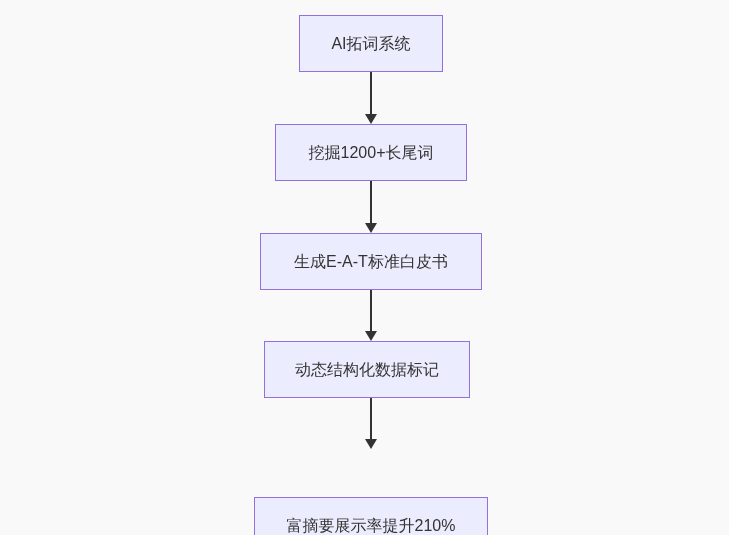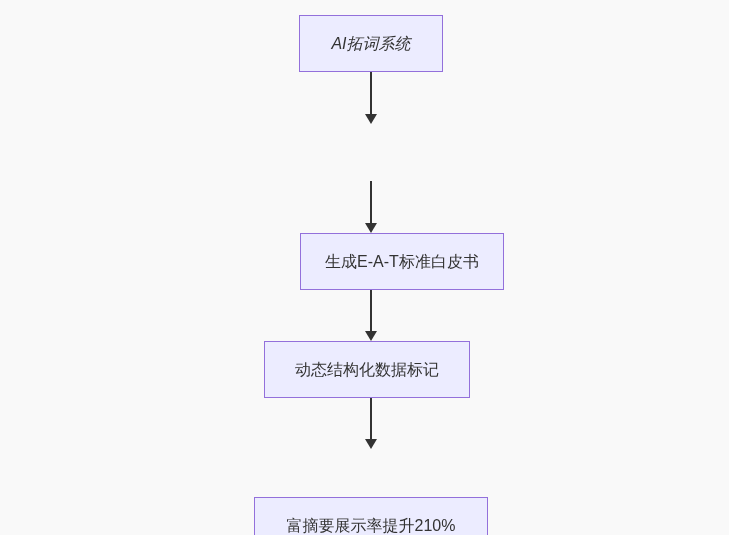--- a/index.html
+++ b/index.html
@@ -49,23 +49,23 @@
     background: var(--arrow, #333333);
   }
   .arrowhead {
     width: 0;
     height: 0;
     border-left: 6px solid transparent;
     border-right: 6px solid transparent;
     border-top: 10px solid var(--arrow, #333333);
   }
   
-  #node-0 { left: 299px; top: 15px;  width: 144px; font-style: italic; }
+  #node-0 { left: 299px; top: 15px;  width: 144px; }
   #node-1 { left: 275px; top: 124px; width: 192px; }
-  #node-2 { left: 260px; top: 233px; width: 204px; margin-left: 40px; }
+  #node-2 { left: 260px; top: 233px; width: 222px; }
   #node-3 { left: 264px; top: 341px; width: 206px; }
   #node-4 { left: 254px; top: 449px; width: 234px; margin-top: 48px; }
   #edge-0 { top: 72px;  height: 52px; }
   #edge-1 { top: 181px; height: 52px; }
   #edge-2 { top: 290px; height: 51px; }
   #edge-3 { top: 398px; height: 51px; }
 </style>
 </head>
 <body>
 
@@ -73,20 +73,23 @@
 
   <div class="node" id="node-0">
     <span class="node-label">AI拓词系统</span>
   </div>
 
   <div class="edge" id="edge-0">
     <div class="edge-line"></div>
     <div class="arrowhead"></div>
   </div>
 
+  <div class="node" id="node-1">
+    <span class="node-label">挖掘1200+长尾词</span>
+  </div>
 
   <div class="edge" id="edge-1">
     <div class="edge-line"></div>
     <div class="arrowhead"></div>
   </div>
 
   <div class="node" id="node-2">
     <span class="node-label">生成E-A-T标准白皮书</span>
   </div>
 

